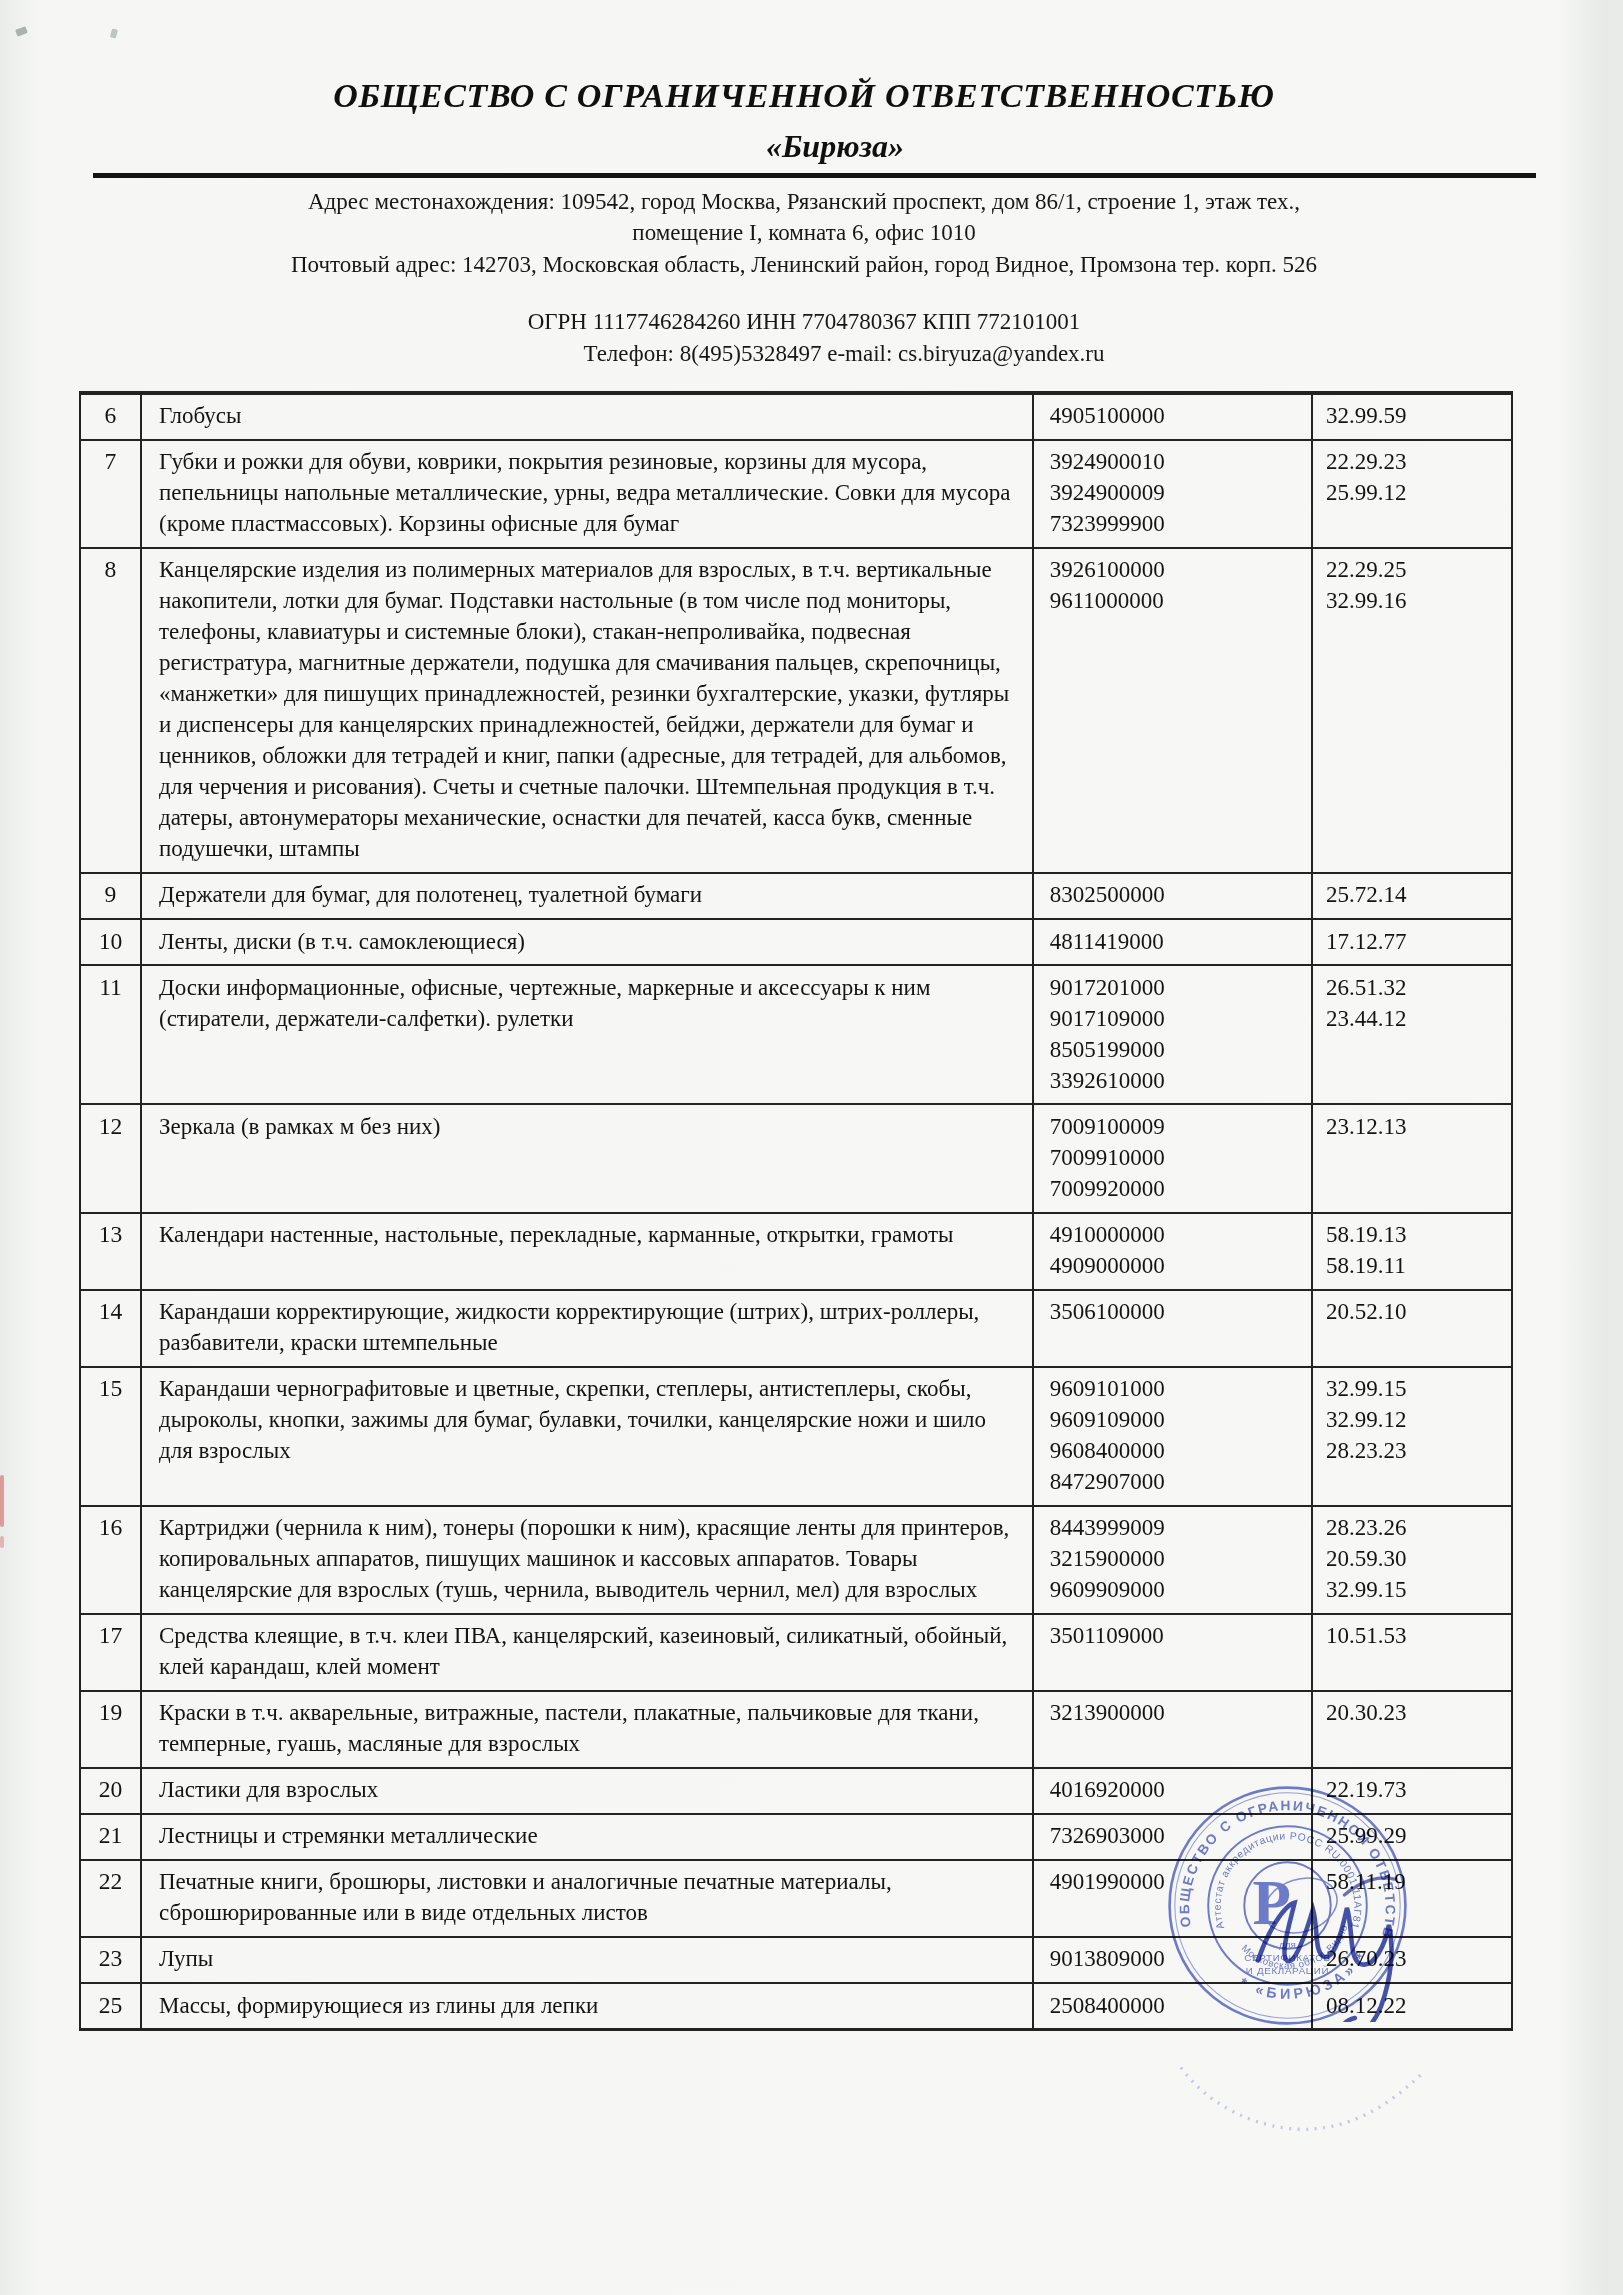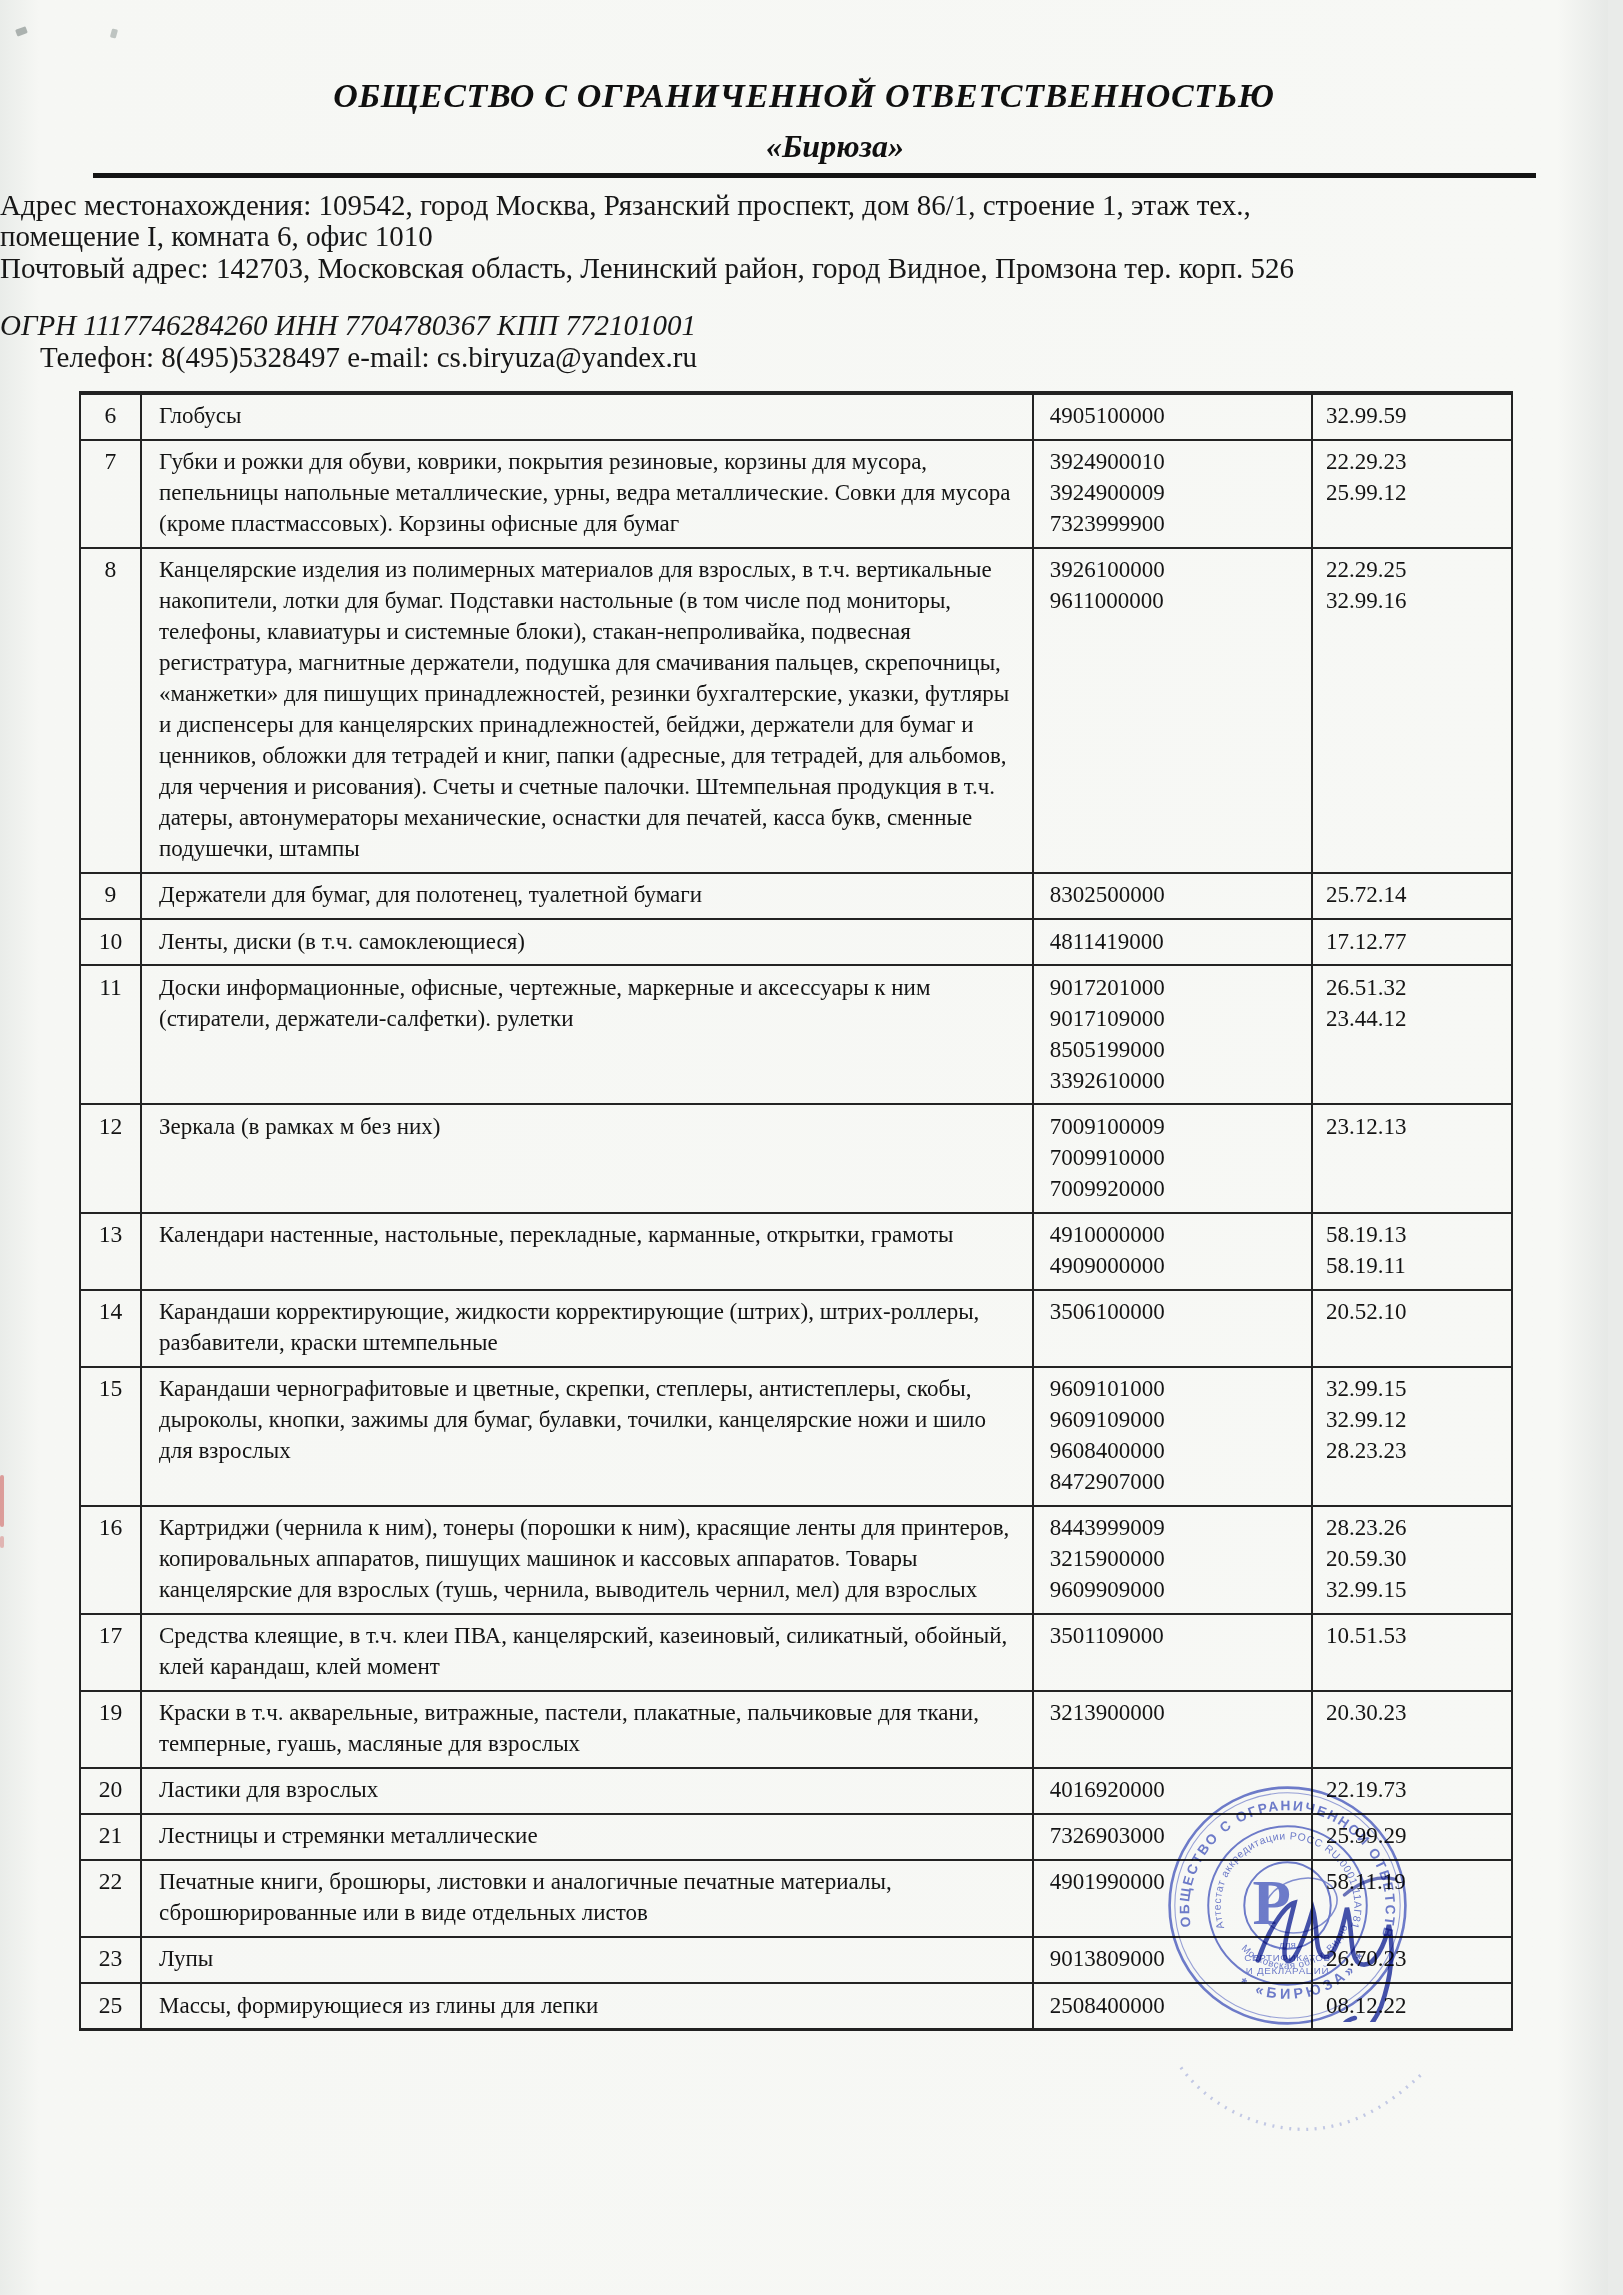--- a/index.html
+++ b/index.html
@@ -20,25 +20,25 @@
 
   .title1{
     position:absolute;top:77px;left:0;width:100%;text-align:center;
     font-size:34px;font-weight:bold;font-style:italic;letter-spacing:0.7px;color:#101010;
   }
   .title2{
     position:absolute;top:128px;left:0;width:100%;text-align:center;
     font-size:32px;font-weight:bold;font-style:italic;color:#101010;margin-left:31px;
   }
   .rule{position:absolute;top:173px;left:93px;width:1443px;height:5.2px;background:#141414;}
-  .addr{position:absolute;left:0;width:100%;text-align:left;font-size:29px;color:#171717;}
+  .addr{position:absolute;left:0;width:100%;text-align:center;font-size:23px;color:#171717;}
   .addr1{top:189px;}
   .addr2{top:220px;}
   .addr3{top:252px;}
-  .reg{top:309px;font-style:italic;}
+  .reg{top:309px;}
   .phone{top:341px;padding-left:40px;}
 
   .table-wrap{position:absolute;left:79px;top:391px;width:1433px;}
   table.doc{
     border-collapse:collapse;width:1433px;table-layout:fixed;
     font-size:23px;line-height:31px;color:#141414;
   }
   table.doc{border:2.6px solid #222;border-top-width:4.6px;border-bottom-width:3.3px;}
   table.doc td{border:2px solid #232323;vertical-align:top;}
   table.doc tr{border-top:2.6px solid #232323;}

